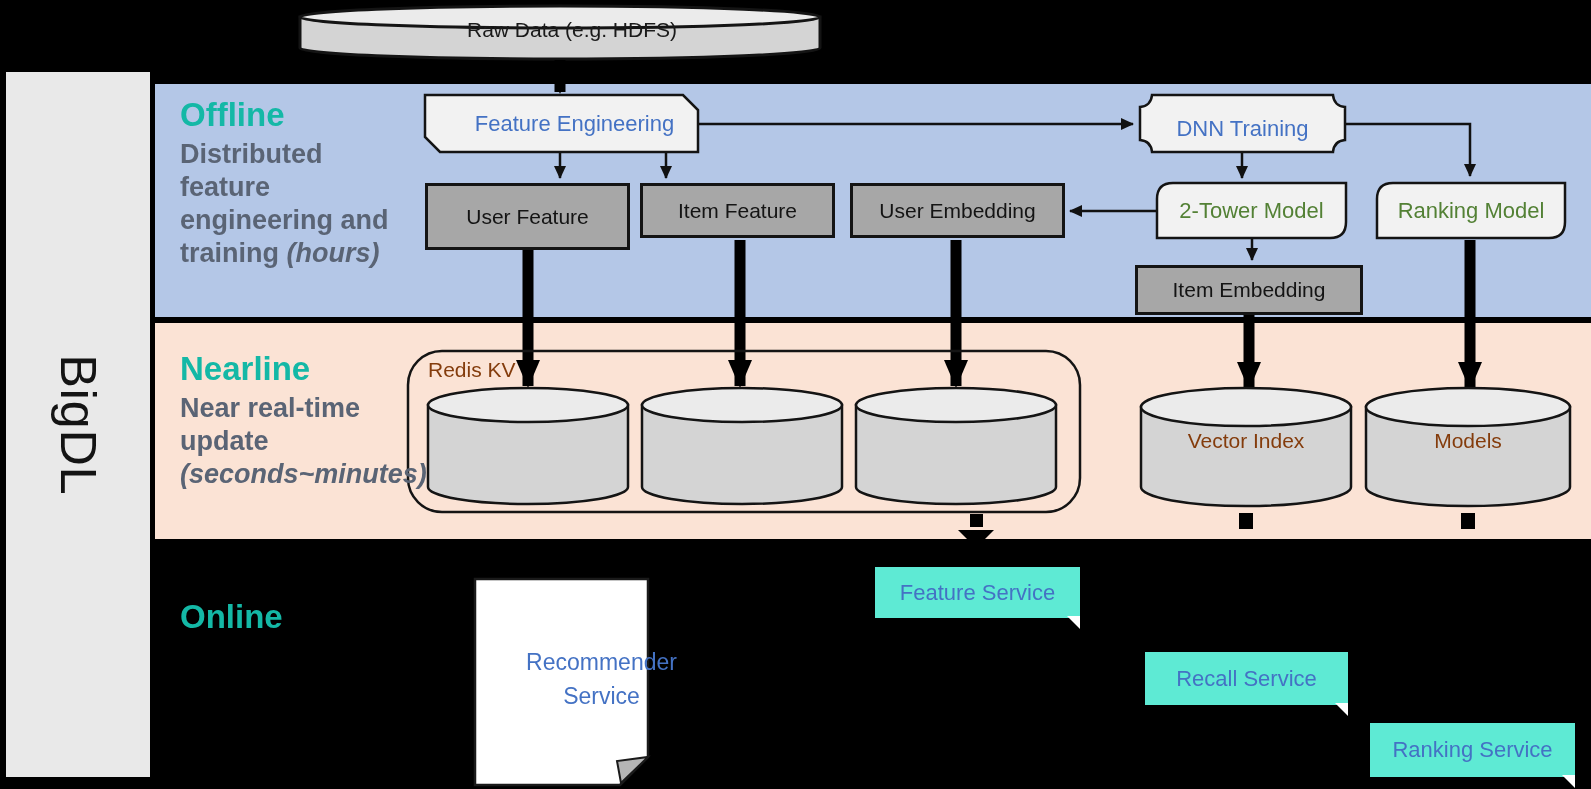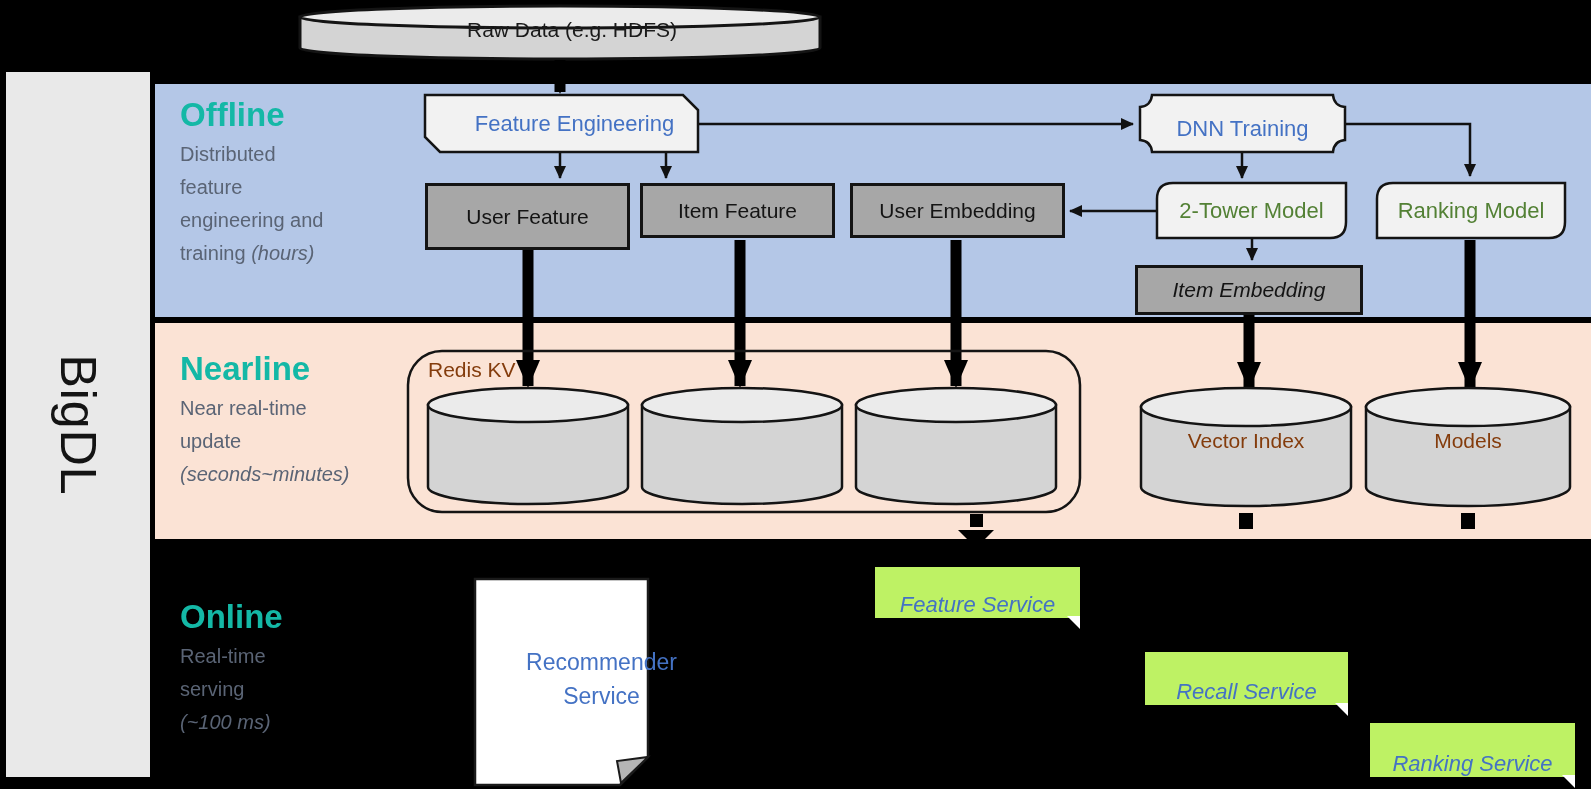--- a/index.html
+++ b/index.html
@@ -12,33 +12,33 @@
   .sidebar{left:6px;top:72px;width:144px;height:705px;background:#e9e9e9;
     display:flex;align-items:center;justify-content:center;}
   .brand-text{transform:rotate(90deg);font-size:50px;color:#141414;letter-spacing:1px;white-space:nowrap;}
   
   .band-offline{left:155px;top:84px;width:1436px;height:233px;background:#b4c7e7;}
   .band-nearline{left:155px;top:323px;width:1436px;height:216px;background:#fbe3d5;}
   
   svg.overlay{left:0;top:0;width:1591px;height:789px;}
   
   .sec-title{font-size:33px;font-weight:600;color:#14b8a6;}
-  .sec-desc{font-size:20px;color:#5a6475;line-height:33px;}
+  .sec-desc{font-size:27px;color:#5a6475;line-height:33px;font-weight:bold;}
   .sec-desc i{font-style:italic;}
   
   .node-label{display:flex;align-items:center;justify-content:center;text-align:center;
     font-size:22px;color:#4472c4;}
   .green{color:#538135;}
   .brown{color:#843c0c;}
   
   .gray-box{box-sizing:border-box;border:3px solid #141414;background:#a7a7a7;
     display:flex;align-items:center;justify-content:center;font-size:21px;color:#141414;}
   
-  .service-box{background:#bef264;display:flex;align-items:flex-end;justify-content:center;
-    font-size:22px;color:#4472c4;font-style:italic;}
+  .service-box{background:#5eead4;display:flex;align-items:center;justify-content:center;
+    font-size:22px;color:#4472c4;}
   .service-box .fold{position:absolute;right:0;bottom:-11px;width:13px;height:13px;
     background:#ffffff;clip-path:polygon(100% 0,100% 100%,0 0);}
   
   .doc-text{text-align:center;font-size:23px;line-height:34px;color:#4472c4;}
   .small-label{font-size:21px;}
 </style>
 </head>
 <body>
 
 <div class="stage">
@@ -145,35 +145,30 @@
   </div>
 
   <div class="abs sec-title" style="left:180px;top:350px;">Nearline</div>
   <div class="abs sec-desc" style="left:180px;top:392px;">
     <div>Near real-time</div>
     <div>update</div>
     <div><i>(seconds~minutes)</i></div>
   </div>
 
   <div class="abs sec-title" style="left:180px;top:598px;">Online</div>
-  <div class="abs sec-desc" style="left:180px;top:640px;">
-    <div>Real-time</div>
-    <div>serving</div>
-    <div><i>(~100 ms)</i></div>
-  </div>
 
   <div class="abs node-label" style="left:425px;top:95px;width:273px;height:57px;padding-left:13px;">Feature Engineering</div>
   <div class="abs node-label" style="left:1140px;top:95px;width:205px;height:68px;">DNN Training</div>
   <div class="abs node-label green" style="left:1157px;top:183px;width:189px;height:55px;">2-Tower Model</div>
   <div class="abs node-label green" style="left:1377px;top:183px;width:188px;height:55px;">Ranking Model</div>
 
   <div class="abs gray-box" style="left:425px;top:183px;width:205px;height:67px;">User Feature</div>
   <div class="abs gray-box" style="left:640px;top:183px;width:195px;height:55px;">Item Feature</div>
   <div class="abs gray-box" style="left:850px;top:183px;width:215px;height:55px;">User Embedding</div>
-  <div class="abs gray-box" style="left:1135px;top:265px;width:228px;height:50px;font-style:italic;">Item Embedding</div>
+  <div class="abs gray-box" style="left:1135px;top:265px;width:228px;height:50px;">Item Embedding</div>
 
   <div class="abs node-label brown small-label" style="left:428px;top:356px;width:110px;height:28px;justify-content:flex-start;">Redis KV</div>
   <div class="abs node-label brown small-label" style="left:1141px;top:426px;width:210px;height:30px;">Vector Index</div>
   <div class="abs node-label brown small-label" style="left:1366px;top:426px;width:204px;height:30px;">Models</div>
 
   <div class="abs doc-text" style="left:478px;top:645px;width:167px;padding-left:40px;">
     <div>Recommender</div>
     <div>Service</div>
   </div>
 

